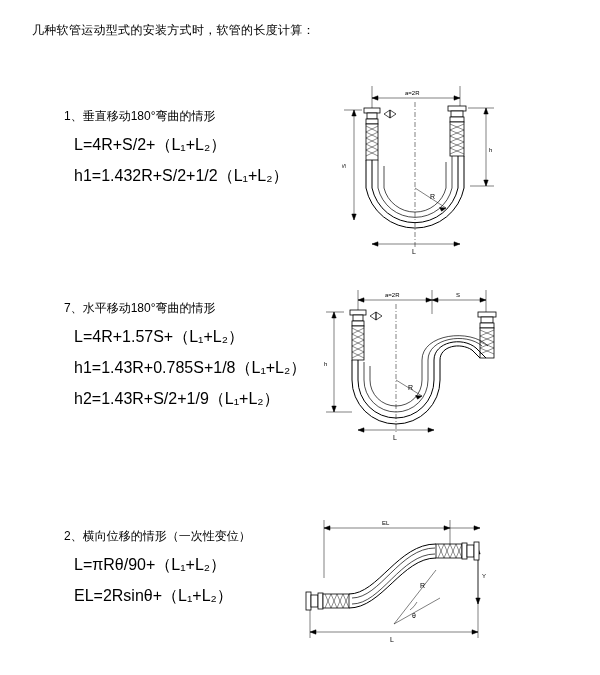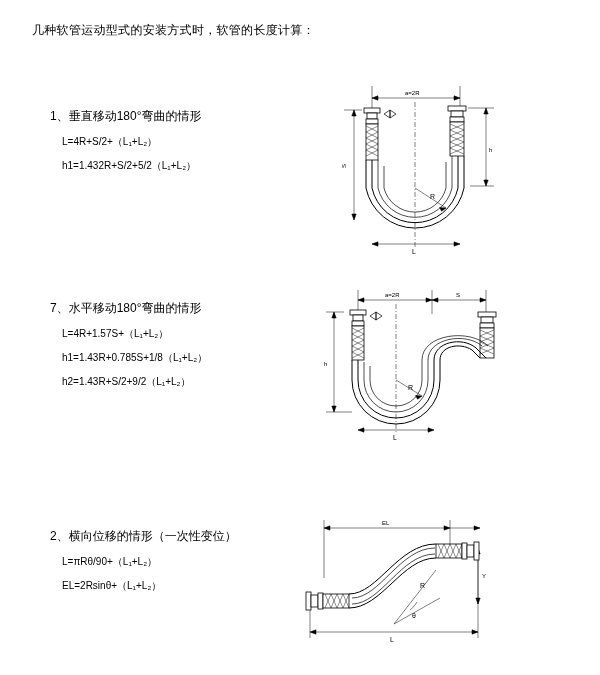--- a/index.html
+++ b/index.html
@@ -39,25 +39,26 @@
 
   .sec-text {
     position: absolute;
     left: 50px;
     width: 250px;
   }
   .sec-title {
     font-size: 12px;
     white-space: nowrap;
     margin-bottom: 10px;
+    margin-left: 14px;
   }
   .formula {
-    font-size: 10px;
+    font-size: 16px;
     white-space: nowrap;
-    margin-left: 12px;
+    margin-left: 24px;
     margin-bottom: 10px;
   }
   .fig {
     position: absolute;
   }
   .fig1 { left: 300px; top: -40px; }
   .fig2 { left: 300px; top: -28px; }
   .fig3 { left: 290px; top: -22px; }
   svg { display: block; }
   .ln { stroke: #000; fill: none; }
@@ -74,21 +75,21 @@
 <body>
 
 <div class="page">
 
   <div class="heading">几种软管运动型式的安装方式时，软管的长度计算：</div>
 
   <div class="section sec1">
     <div class="sec-text">
       <div class="sec-title">1、垂直移动180°弯曲的情形</div>
       <div class="formula">L=4R+S/2+（L₁+L₂）</div>
-      <div class="formula">h1=1.432R+S/2+5/2（L₁+L₂）</div>
+      <div class="formula">h1=1.432R+S/2+1/2（L₁+L₂）</div>
     </div>
 
     <div class="fig fig1">
       <svg width="200" height="220" viewBox="0 0 200 220">
 
         <line class="dim" x1="72" y1="30" x2="160" y2="30"></line>
         <path class="dim" d="M72,30 l6,-2.2 v4.4 z" fill="#000"></path>
         <path class="dim" d="M160,30 l-6,-2.2 v4.4 z" fill="#000"></path>
         <text class="lbl6" x="105" y="27">a=2R</text>
         <line class="dim" x1="72" y1="18" x2="72" y2="46"></line>
@@ -169,21 +170,21 @@
         <text class="lbl6" x="46" y="100" transform="rotate(-90 46 100)">S</text>
       </svg>
     </div>
   </div>
 
   <div class="section sec2">
     <div class="sec-text">
       <div class="sec-title">7、水平移动180°弯曲的情形</div>
       <div class="formula">L=4R+1.57S+（L₁+L₂）</div>
       <div class="formula">h1=1.43R+0.785S+1/8（L₁+L₂）</div>
-      <div class="formula">h2=1.43R+S/2+9/2（L₁+L₂）</div>
+      <div class="formula">h2=1.43R+S/2+1/9（L₁+L₂）</div>
     </div>
 
     <div class="fig fig2">
       <svg width="210" height="200" viewBox="0 0 210 200">
 
         <line class="dim" x1="58" y1="28" x2="132" y2="28"></line>
         <path class="dim" d="M58,28 l6,-2.2 v4.4 z" fill="#000"></path>
         <path class="dim" d="M132,28 l-6,-2.2 v4.4 z" fill="#000"></path>
         <text class="lbl6" x="85" y="25">a=2R</text>
 

